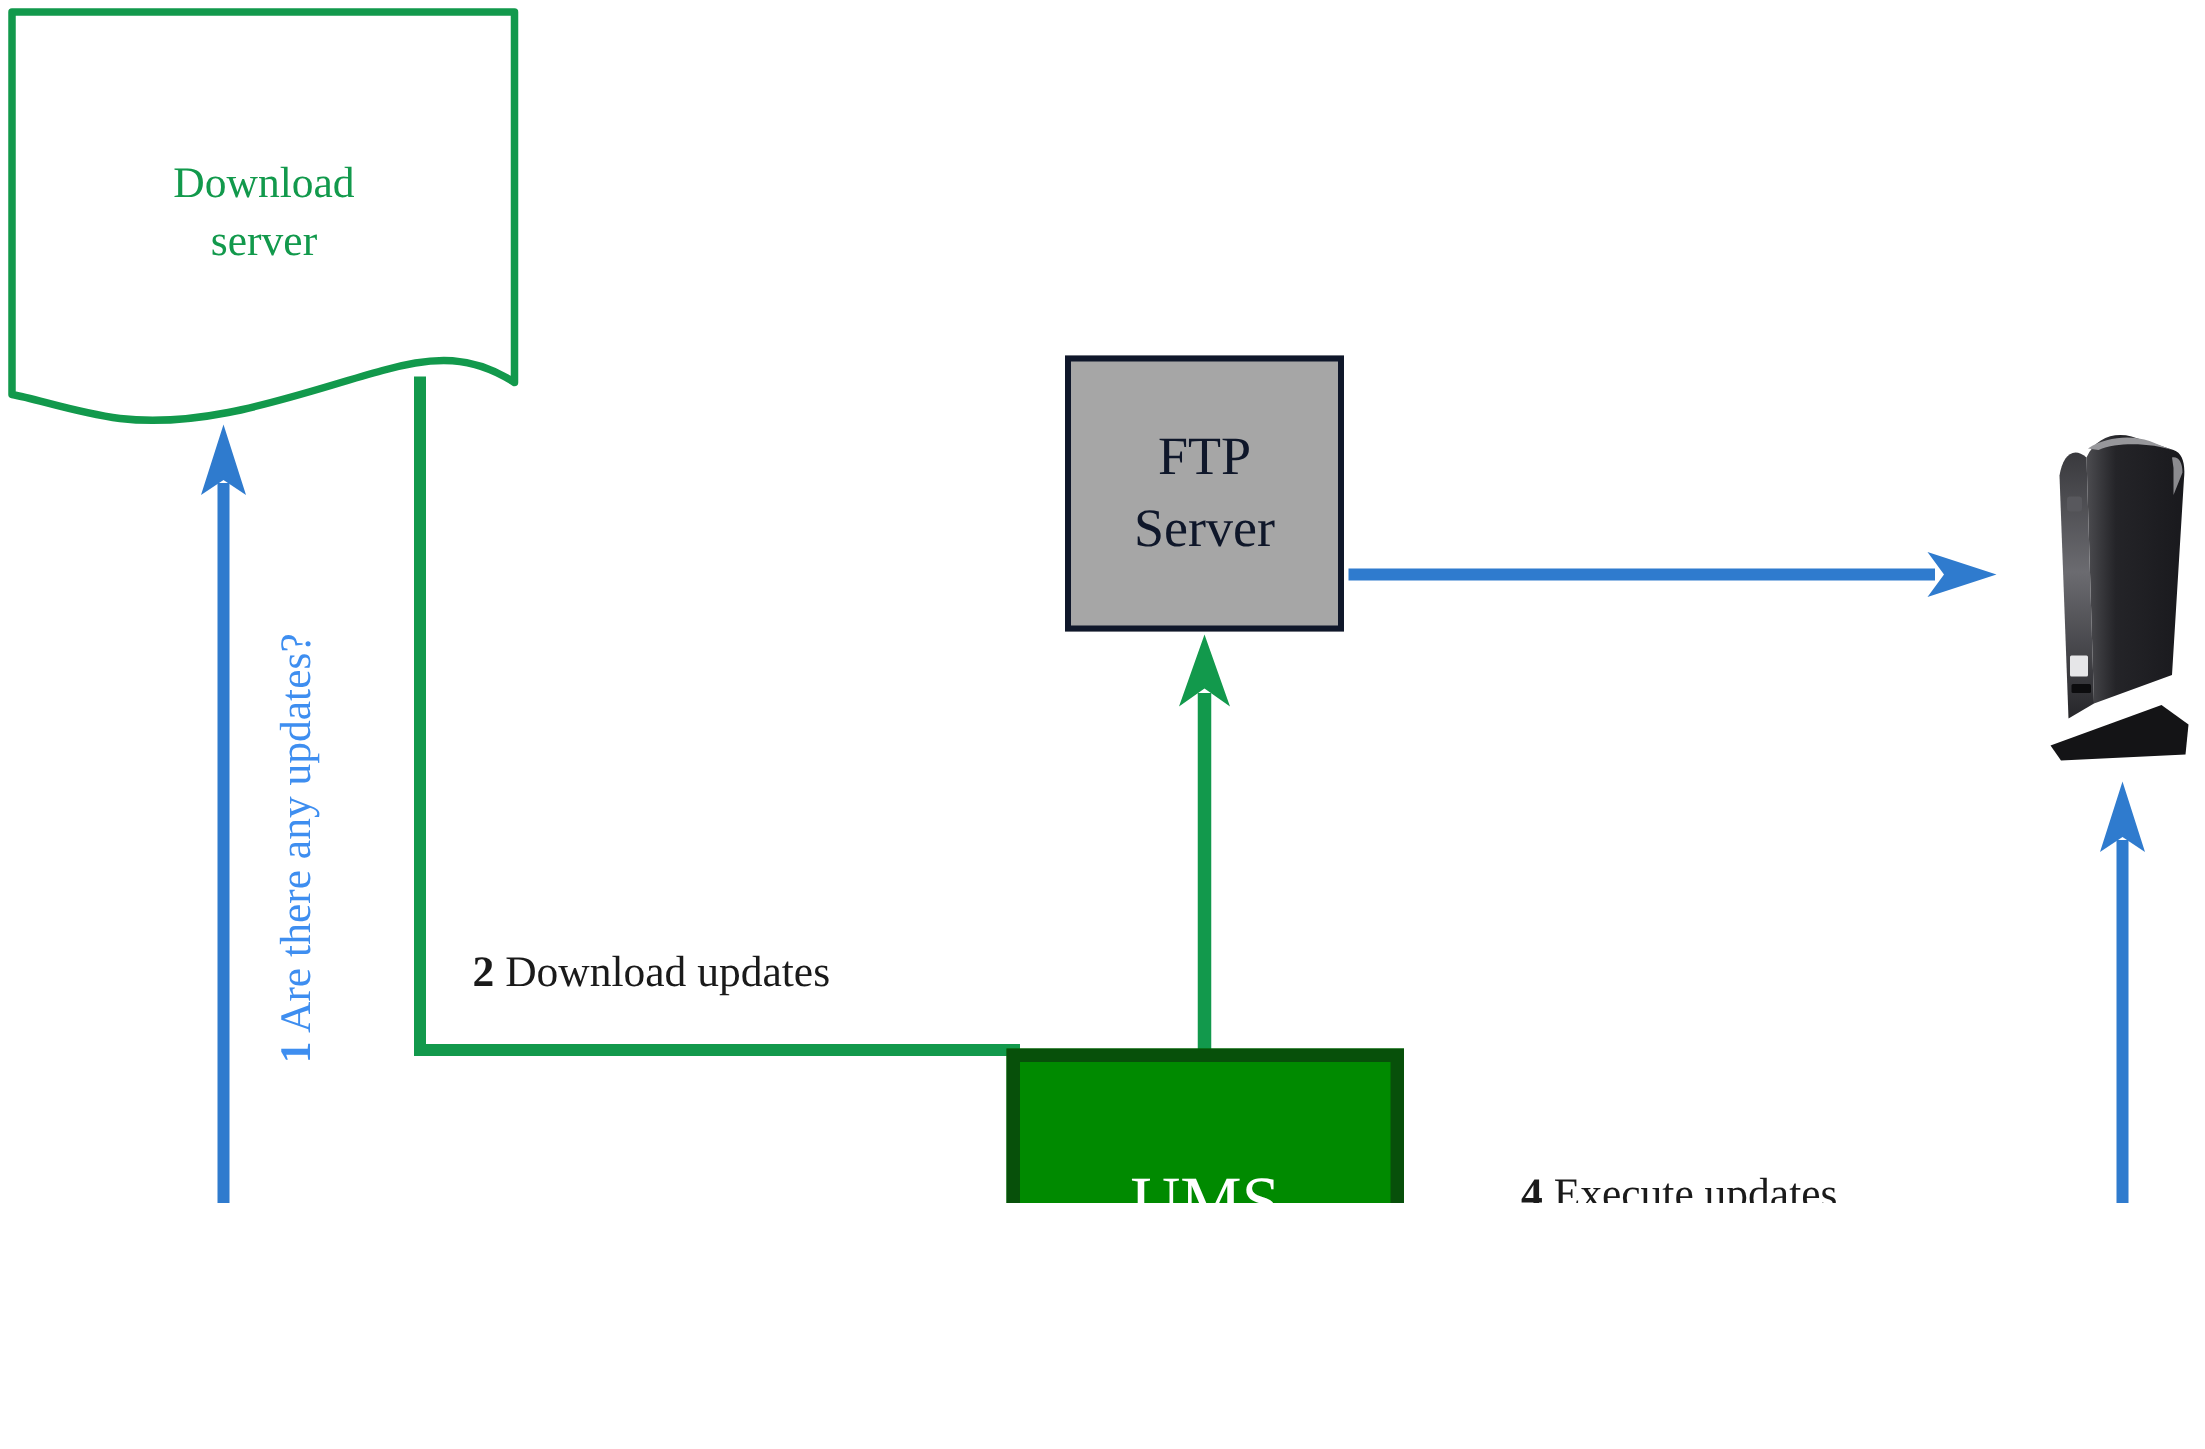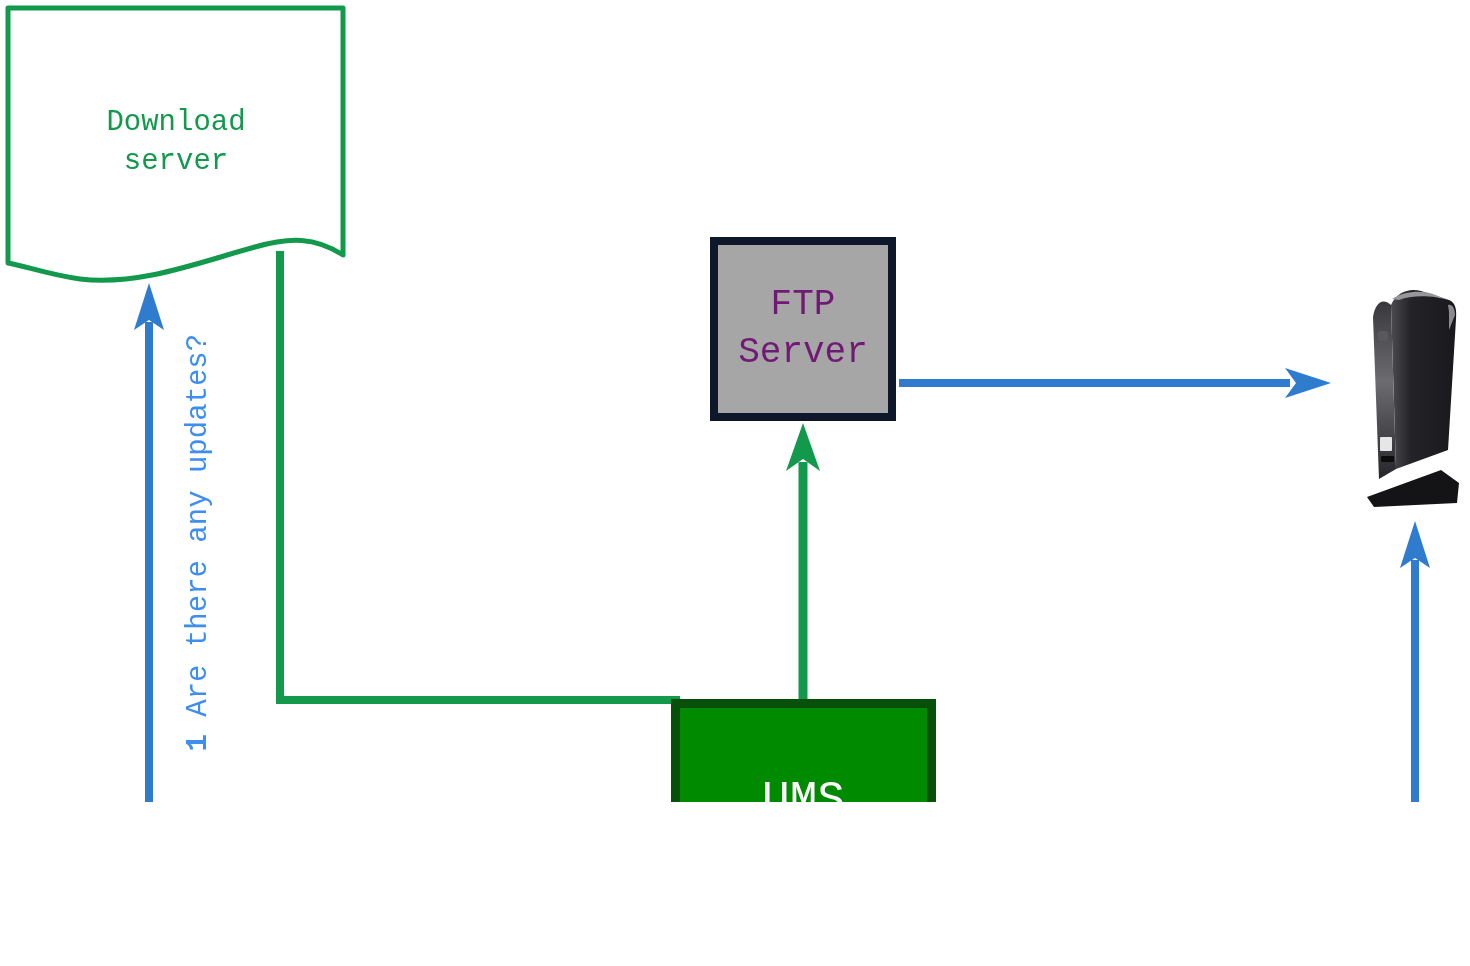--- a/index.html
+++ b/index.html
@@ -1,28 +1,28 @@
 <!DOCTYPE html>
 <html><head>
 <meta charset="utf-8">
 <style>
   html,body{margin:0;padding:0;background:#ffffff;}
   #stage{
     position:relative;width:1470px;height:802px;background:#ffffff;overflow:hidden;
-    font-family:Liberation Mono, monospace;
+    font-family:Liberation Serif, serif;
   }
   #wires{position:absolute;left:0;top:0;z-index:0;}
   .node{
     position:absolute;z-index:2;display:flex;align-items:center;justify-content:center;
     text-align:center;white-space:pre-line;box-sizing:border-box;
   }
   .ftp{
     left:710px;top:237px;width:186px;height:184px;
-    background:#A6A6A6;border:8px solid #0f172a;
-    color:#701a75;font-size:36px;line-height:1.32;
+    background:#A6A6A6;border:4px solid #0f172a;
+    color:#0f172a;font-size:36px;line-height:1.32;
   }
   .ums{
     left:671px;top:699px;width:265px;height:266px;
     background:#008A00;border:9px solid #07500A;
     color:#ffffff;font-size:46px;line-height:1.35;
   }
   .doc-label{
     position:absolute;z-index:2;left:8px;top:103px;width:336px;
     color:#12994C;font-size:29px;line-height:1.35;text-align:center;white-space:pre-line;
   }
@@ -97,16 +97,24 @@
 Server</div>
 
   <div class="node ums">UMS
 Server</div>
 
   <div class="step-label step1">
     <span class="num">1</span>
     <span>Are there any updates?</span>
   </div>
 
+  <div class="step-label step2">
+    <span class="num">2</span>
+    <span>Download updates</span>
+  </div>
 
 
+  <div class="step-label step4">
+    <span class="num">4</span>
+    <span>Execute updates</span>
+  </div>
 
 </div>
 
 </body></html>

